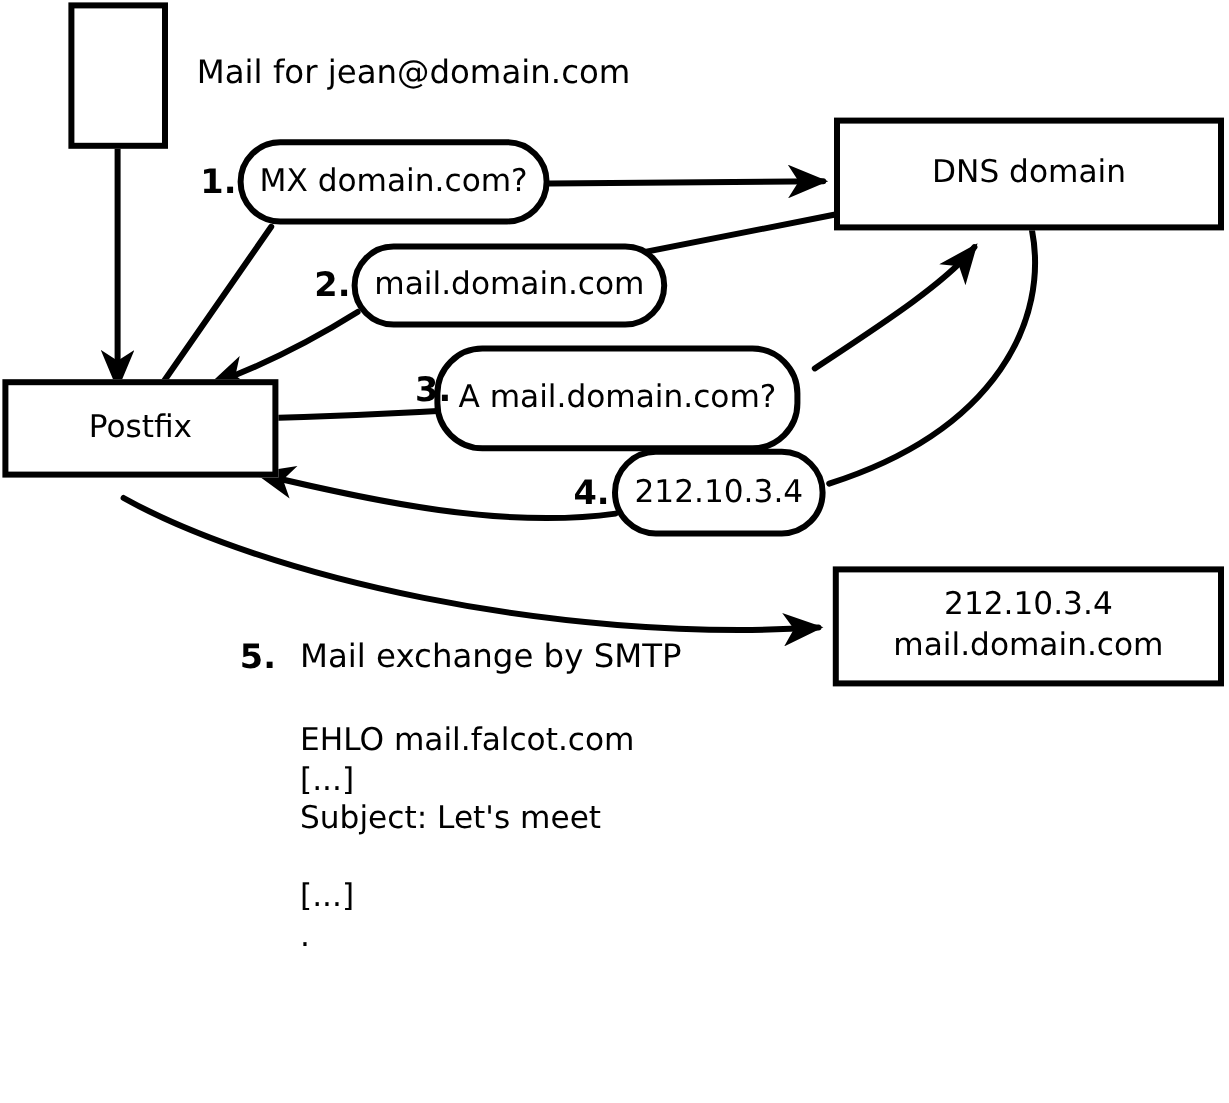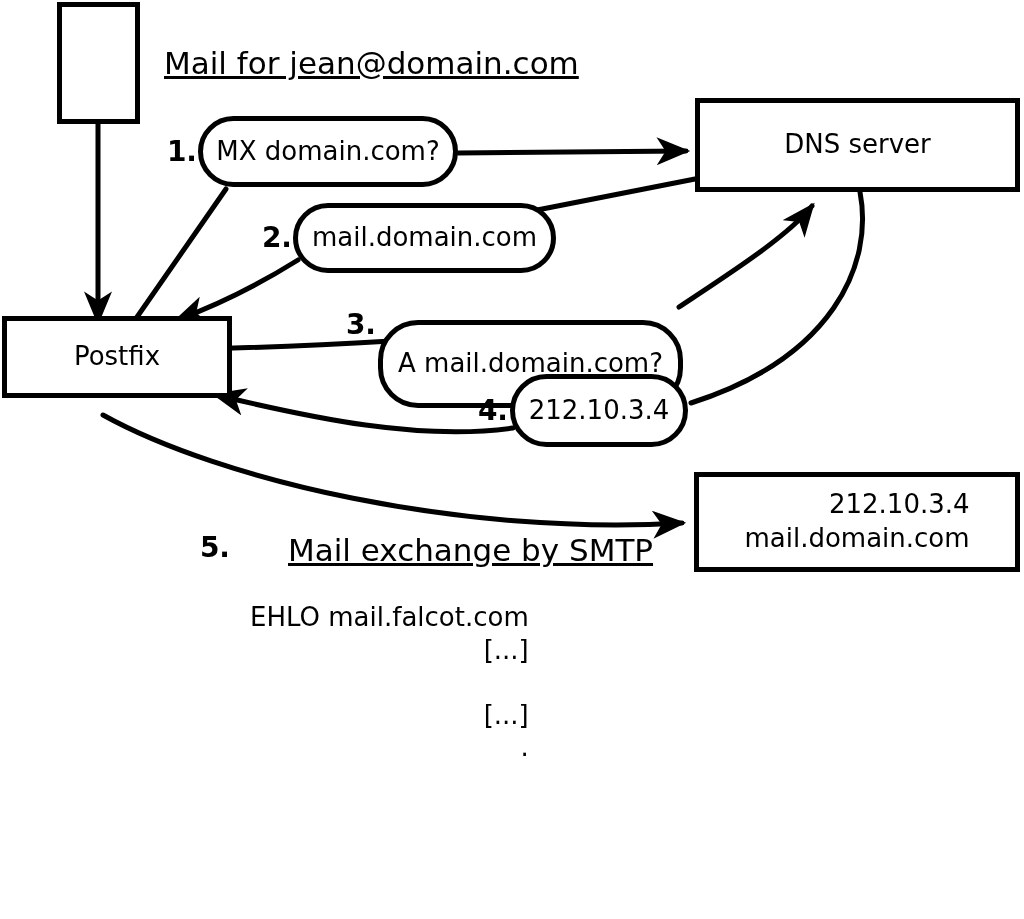--- a/index.html
+++ b/index.html
@@ -18,52 +18,50 @@
     width: 1024px; height: 919px;
   }
   .node {
     position: absolute;
     box-sizing: border-box;
     border: 5px solid #000000;
     background: #ffffff;
     display: flex;
     align-items: center;
     justify-content: center;
-    text-align: right;
+    text-align: center;
     font-size: 26px;
     line-height: 1.3;
   }
   .rectnode { border-radius: 0; }
   .pill { border-radius: 40px; }
   .mailbox-lines { display: flex; flex-direction: column; }
   .lbl {
     position: absolute;
     white-space: nowrap;
-    font-size: 31px;
-    text-decoration: underline;
+    font-size: 27px;
   }
   .stepnum {
     position: absolute;
     font-weight: bold;
     font-size: 28px;
     width: 46px;
     text-align: right;
     white-space: nowrap;
   }
   .smtp {
     position: absolute;
     left: 250px;
     top: 601px;
     font-size: 26px;
   }
   .smtp-line {
     height: 32.6px;
     line-height: 32.6px;
     white-space: pre;
-    text-align: right;
   }
 </style>
 </head>
 <body>
 
 <div class="canvas">
 
   <svg class="wires" viewBox="0 0 1024 919">
     <defs>
       <marker id="ah" viewBox="0 0 12 10" refX="10.5" refY="5" markerWidth="6.8" markerHeight="5.6" orient="auto">
@@ -84,53 +82,54 @@
     </g>
   </svg>
 
   <div class="node rectnode" style="left:57px; top:2px; width:83px; height:122px;"></div>
 
   <div class="node rectnode" style="left:2px; top:316px; width:230px; height:82px;">
     <span>Postfix</span>
   </div>
 
   <div class="node rectnode" style="left:695px; top:98px; width:325px; height:94px;">
-    <span>DNS server</span>
+    <span>DNS domain</span>
   </div>
 
   <div class="node rectnode" style="left:694px; top:472px; width:326px; height:100px;">
     <span class="mailbox-lines">
       <span>212.10.3.4</span>
       <span>mail.domain.com</span>
     </span>
   </div>
 
   <div class="node pill" style="left:198px; top:116px; width:260px; height:71px;">
     <span>MX domain.com?</span>
   </div>
   <div class="node pill" style="left:293px; top:203px; width:263px; height:70px;">
     <span>mail.domain.com</span>
   </div>
-  <div class="node pill" style="left:378px; top:288px; width:305px; height:88px;margin-top:32px;">
+  <div class="node pill" style="left:362px; top:288px; width:305px; height:88px;">
     <span>A mail.domain.com?</span>
   </div>
   <div class="node pill" style="left:510px; top:374px; width:178px; height:73px;">
     <span>212.10.3.4</span>
   </div>
 
   <div class="stepnum" style="left:151px; top:135px;">1.</div>
   <div class="stepnum" style="left:246px; top:221px;">2.</div>
   <div class="stepnum" style="left:330px; top:308px;">3.</div>
   <div class="stepnum" style="left:462px; top:394px;">4.</div>
   <div class="stepnum" style="left:184px; top:531px;">5.</div>
 
   <div class="lbl" style="left:164px; top:45px;">Mail for jean@domain.com</div>
-  <div class="lbl" style="left:250px; top:532px;margin-left:38px;">Mail exchange by SMTP</div>
+  <div class="lbl" style="left:250px; top:532px;">Mail exchange by SMTP</div>
 
   <div class="smtp">
     <div class="smtp-line">EHLO mail.falcot.com</div>
     <div class="smtp-line">[...]</div>
+    <div class="smtp-line">Subject: Let's meet</div>
     <div class="smtp-line"></div>
     <div class="smtp-line">[...]</div>
     <div class="smtp-line">.</div>
   </div>
 
 </div>
 
 </body></html>

